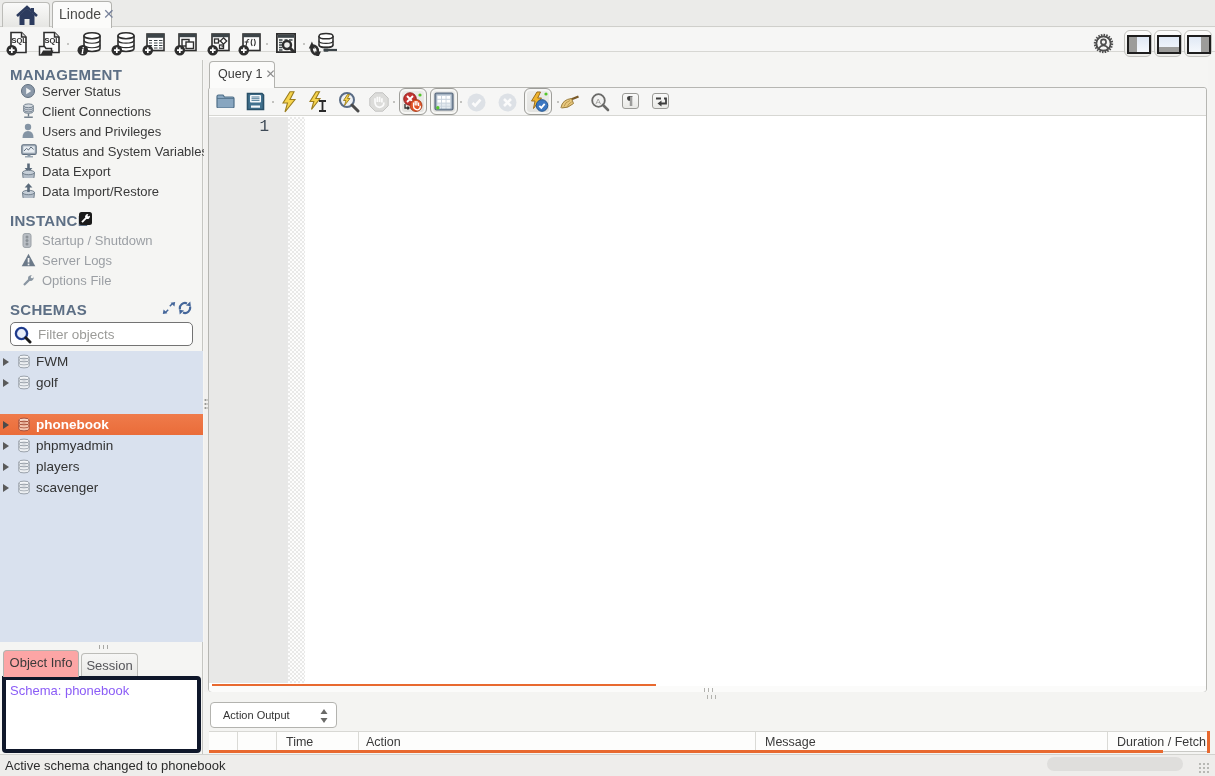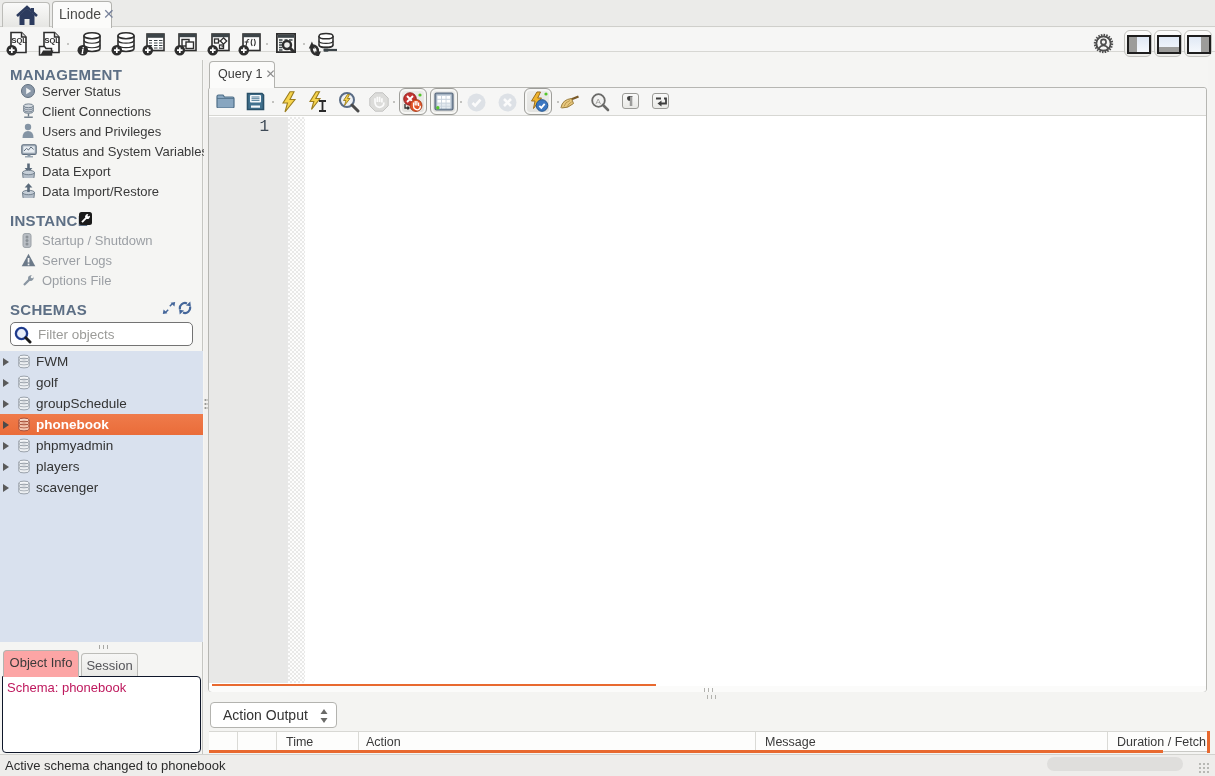--- a/index.html
+++ b/index.html
@@ -48,21 +48,21 @@
 
 
 #vsplit { position:absolute; left:204px; top:60px; width:5px; height:694px; background:#f2f1ef; }
 #oitab { position:absolute; left:3px; top:650px; width:76px; height:27px; z-index:2; background:#fca5a5;
   border:1px solid #b3b3af; border-bottom:none; border-radius:4px 4px 0 0;
   font-size:13px; color:#3a3a3a; text-align:center; line-height:24px; }
 #sestab { position:absolute; left:81px; top:653px; width:57px; height:23px; background:linear-gradient(#f6f6f5,#e9e9e6);
   border:1px solid #bcbcb8; border-bottom:none; border-radius:4px 4px 0 0;
   font-size:13px; color:#55555a; text-align:center; line-height:23px; }
 #oipanel { position:absolute; left:2px; top:676px; width:199px; height:77px; background:#fff;
-  border:1px solid #0f172a; border-radius:0 4px 4px 4px; font-size:13px; color:#be185d; padding:3px 4px; }
+  border:4px solid #0f172a; border-radius:0 4px 4px 4px; font-size:13px; color:#8b5cf6; padding:3px 4px; }
 
 
 #qtab { position:absolute; left:209px; top:61px; width:66px; height:27px; background:#fbfbfa;
   border:1px solid #b3b3af; border-bottom:none; border-radius:4px 4px 0 0;
   font-size:12.5px; color:#3a3a3a; line-height:25px; padding-left:8px; white-space:nowrap; }
 #qtab .x { color:#8a8a8a; margin-left:3px; font-size:12px; }
 #qbox { position:absolute; left:208px; top:87px; width:999px; height:605px;
   border:1px solid #b6b6b2; border-radius:3px; background:#fff; }
 #qtoolbar { position:absolute; left:209px; top:88px; width:997px; height:28px;
   background:#f6f6f5; border-bottom:1px solid #d7d7d3; border-radius:3px 3px 0 0; }
@@ -77,21 +77,21 @@
   background-image:conic-gradient(#e9e9e8 25%, #fdfdfd 0 50%, #e9e9e8 0 75%, #fdfdfd 0);
   background-size:4px 4px; }
 #editor { position:absolute; left:305px; top:117px; width:901px; height:566px; background:#fff; }
 #orangebar { position:absolute; left:212px; top:684px; width:444px; height:3px; background:#e8692f; }
 #qscroll { position:absolute; left:209px; top:686px; width:997px; height:6px; background:#fbfbfa; border-radius:0 0 3px 3px; }
 #qright { position:absolute; left:1208px; top:60px; width:7px; height:640px; background:#f4f4f2; }
 
 
 #apanel { position:absolute; left:204px; top:692px; width:1011px; height:62px; background:#f4f4f2; }
 #acombo { position:absolute; left:210px; top:702px; width:127px; height:26px; background:#fff;
-  border:1px solid #b3b3af; border-radius:4px; font-size:14px; color:#333; line-height:24px; padding-left:12px; }
+  border:1px solid #b3b3af; border-radius:4px; font-size:11px; color:#333; line-height:24px; padding-left:12px; }
 #ahead { position:absolute; left:209px; top:731px; width:998px; height:20px; background:#fdfdfc;
   border-top:1px solid #d8d8d4; }
 #ahead .col { position:absolute; top:0; height:20px; border-right:1px solid #dadad6;
   font-size:12.5px; color:#3a3a3a; line-height:20px; padding-left:6px; }
 #aorange { position:absolute; left:209px; top:750px; width:954px; height:3px; background:#e8692f; }
 #aorange2 { position:absolute; left:1163px; top:751px; width:44px; height:1px; background:#c9c9c5; }
 #avbar { position:absolute; left:1207px; top:731px; width:3px; height:22px; background:#e8692f; }
 
 
 #statusbar { position:absolute; left:0; top:754px; width:1215px; height:22px;
@@ -348,30 +348,20 @@
       </div>
     <div class="srow" style="top:21px">
         <span class="tri"></span>
       <svg class="cyl" width="14" height="15" viewBox="0 0 14 15">
           <path d="M1.8 3 v9 a5.2 1.9 0 0 0 10.4 0 v-9" fill="#eceff2" stroke="#9aa2ab" stroke-width="1"></path>
           <ellipse cx="7" cy="3" rx="5.2" ry="1.9" fill="#f4f6f8" stroke="#9aa2ab" stroke-width="1"></ellipse>
           <ellipse cx="7" cy="6" rx="5.2" ry="1.9" fill="none" stroke="#9aa2ab" stroke-width="0.8"></ellipse>
           <ellipse cx="7" cy="9" rx="5.2" ry="1.9" fill="none" stroke="#9aa2ab" stroke-width="0.8"></ellipse>
         </svg>
       <span class="txt">golf</span>
-      </div>
-    <div class="srow" style="top:42px">
-        <span class="tri"></span>
-      <svg class="cyl" width="14" height="15" viewBox="0 0 14 15">
-          <path d="M1.8 3 v9 a5.2 1.9 0 0 0 10.4 0 v-9" fill="#eceff2" stroke="#9aa2ab" stroke-width="1"></path>
-          <ellipse cx="7" cy="3" rx="5.2" ry="1.9" fill="#f4f6f8" stroke="#9aa2ab" stroke-width="1"></ellipse>
-          <ellipse cx="7" cy="6" rx="5.2" ry="1.9" fill="none" stroke="#9aa2ab" stroke-width="0.8"></ellipse>
-          <ellipse cx="7" cy="9" rx="5.2" ry="1.9" fill="none" stroke="#9aa2ab" stroke-width="0.8"></ellipse>
-        </svg>
-      <span class="txt">groupSchedule</span>
       </div>
     <div class="srow sel" style="top:63px">
         <span class="tri"></span>
       <svg class="cyl" width="14" height="15" viewBox="0 0 14 15">
           <path d="M1.8 3 v9 a5.2 1.9 0 0 0 10.4 0 v-9" fill="#f3c4ae" stroke="#a8513a" stroke-width="1"></path>
           <ellipse cx="7" cy="3" rx="5.2" ry="1.9" fill="#f8d8c8" stroke="#a8513a" stroke-width="1"></ellipse>
           <ellipse cx="7" cy="6" rx="5.2" ry="1.9" fill="none" stroke="#a8513a" stroke-width="0.8"></ellipse>
           <ellipse cx="7" cy="9" rx="5.2" ry="1.9" fill="none" stroke="#a8513a" stroke-width="0.8"></ellipse>
         </svg>
       <span class="txt">phonebook</span>

